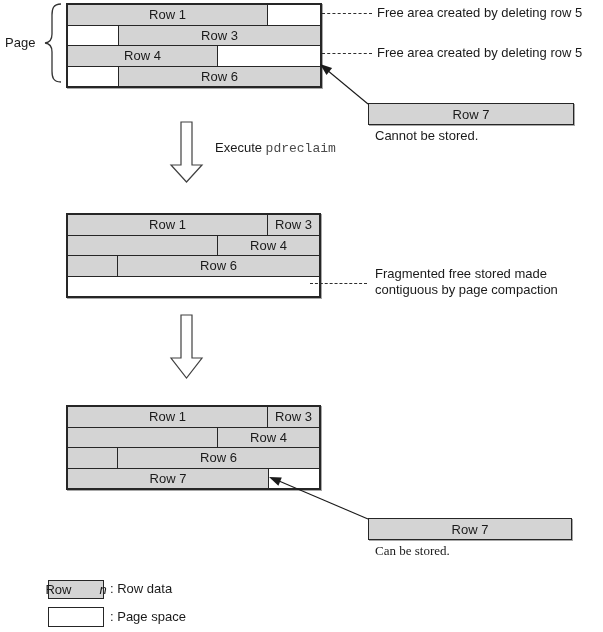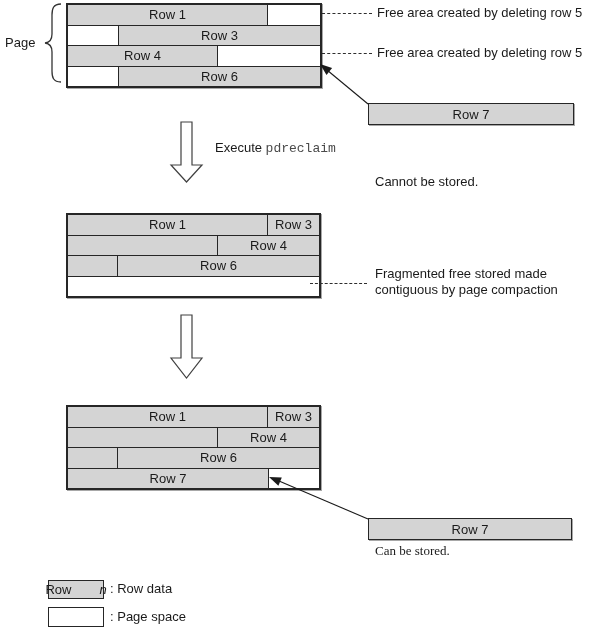--- a/index.html
+++ b/index.html
@@ -68,21 +68,21 @@
     </div>
   </div>
 
   <div class="dash" style="left:322px;top:13px;width:50px;"></div>
   <div class="abs txt" style="left:377px;top:5px;">Free area created by deleting row 5</div>
 
   <div class="dash" style="left:322px;top:53px;width:50px;"></div>
   <div class="abs txt" style="left:377px;top:45px;">Free area created by deleting row 5</div>
 
   <div class="rowbox" style="left:368px;top:103px;width:204px;">Row 7</div>
-  <div class="abs txt" style="left:375px;top:128px;margin-top:46px;">Cannot be stored.</div>
+  <div class="abs txt" style="left:375px;top:128px;">Cannot be stored.</div>
 
   <div class="abs txt" style="left:215px;top:140px;">
     <span>Execute </span><span class="mono">pdreclaim</span>
   </div>
 
   <div class="page" style="left:66px;top:213px;width:251px;height:81px;">
     <div class="prow">
       <div class="cell fill" style="width:199px;">Row 1</div>
       <div class="cell fill grow">Row 3</div>
     </div>

